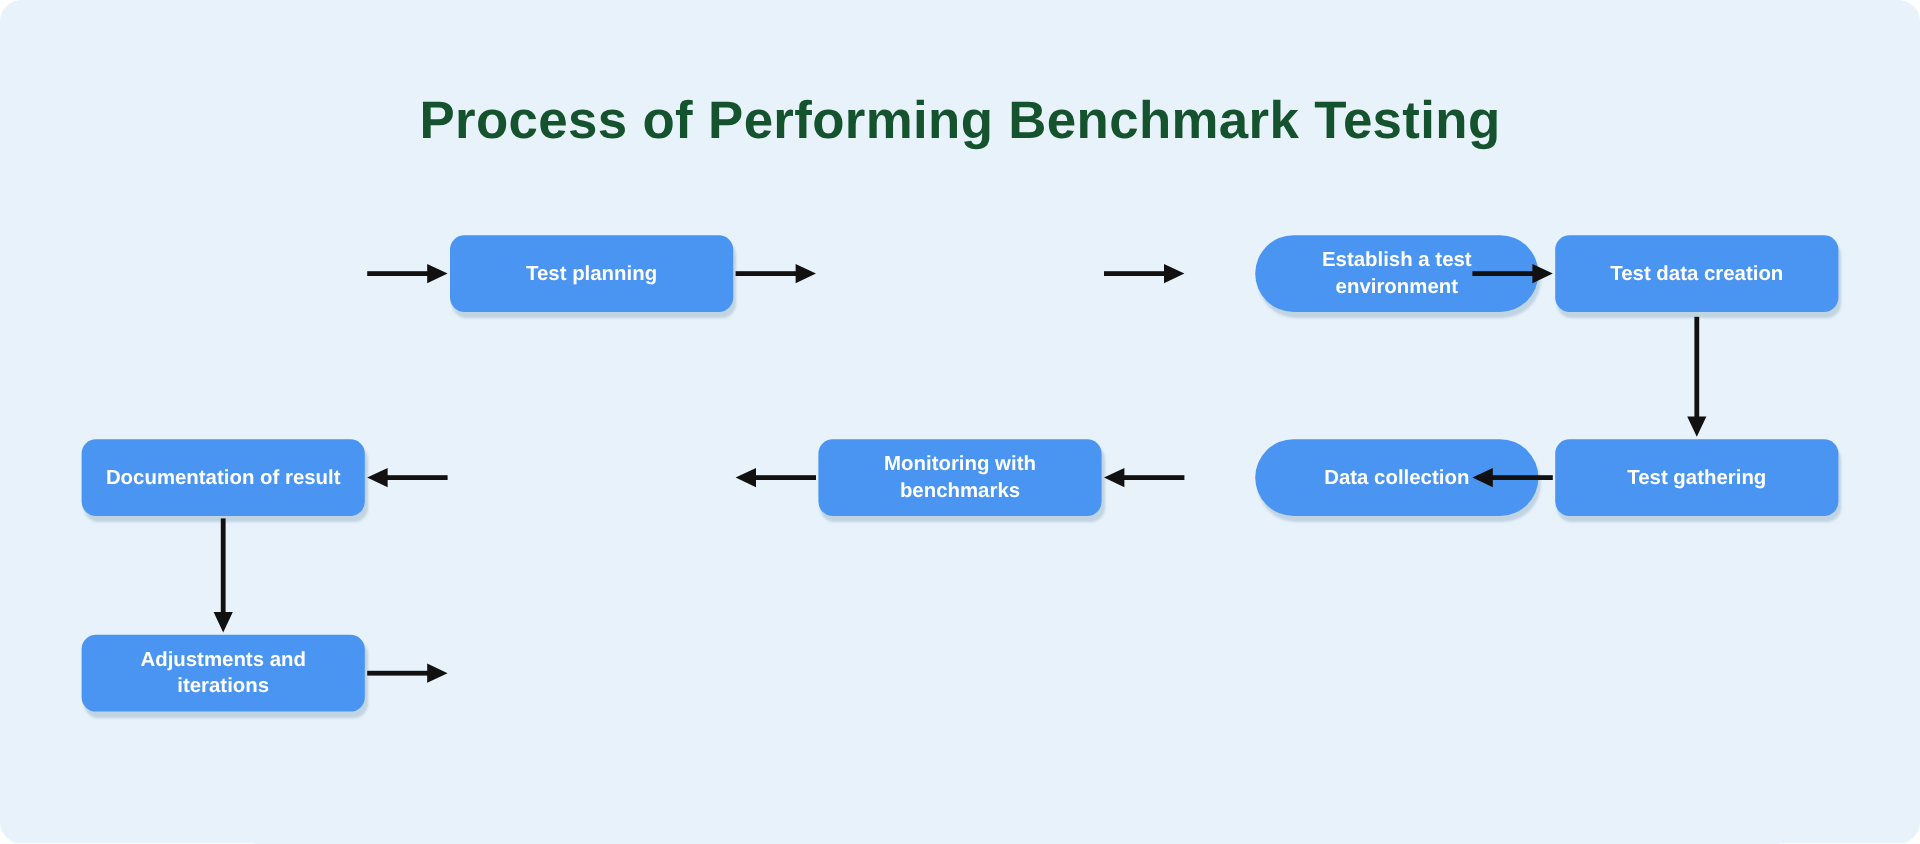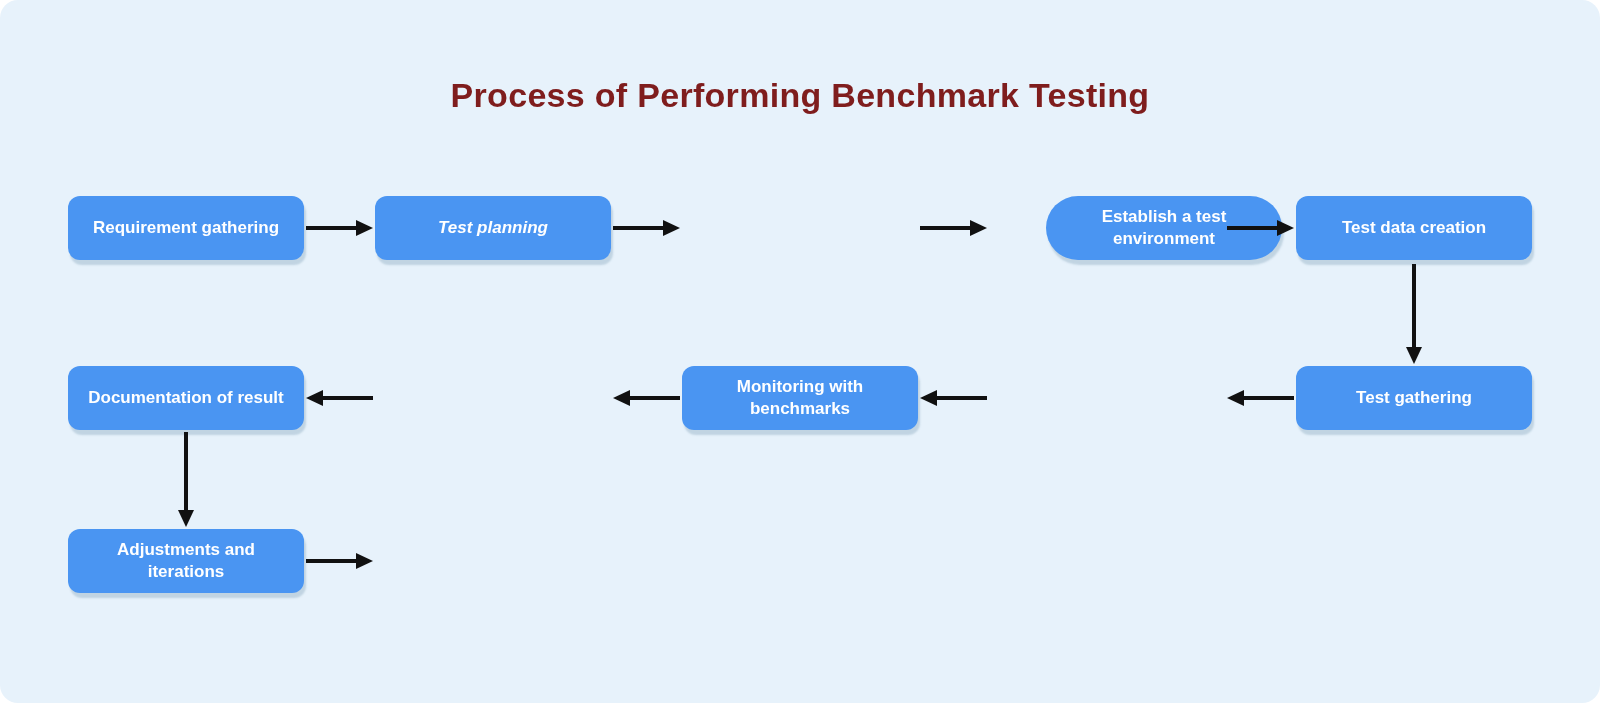--- a/index.html
+++ b/index.html
@@ -15,23 +15,23 @@
     background: #e7f2fb;
     border-radius: 18px;
     overflow: hidden;
   }
   .title {
     position: absolute;
     top: 76px;
     left: 0;
     width: 100%;
     text-align: center;
-    font-size: 34px;
+    font-size: 44px;
     font-weight: 800;
-    color: #7f1d1d;
+    color: #14532d;
     letter-spacing: 0.3px;
   }
   .node {
     position: absolute;
     width: 236px;
     height: 64px;
     background: #4a95f2;
     border-radius: 12px;
     box-shadow: 2px 5px 2px rgba(147, 175, 196, 0.45);
     color: #ffffff;
@@ -40,21 +40,21 @@
     line-height: 1.3;
     display: flex;
     align-items: center;
     justify-content: center;
     text-align: center;
     padding: 4px 16px;
     box-sizing: border-box;
   }
   
   .c1 { left: 68px; }
-  .c2 { left: 375px; font-style: italic; }
+  .c2 { left: 375px; }
   .c3 { left: 682px; }
   .c4 { left: 1046px; border-radius: 32px; }
   .c5 { left: 1296px; }
   
   .r1 { top: 196px; }
   .r2 { top: 366px; }
   .r3 { top: 529px; }
 
   
   .h-arrow {
@@ -115,26 +115,26 @@
   .d1 { left: 1406px; top: 264px; height: 100px; }
   .d2 { left: 178px;  top: 432px; height: 95px; }
 </style>
 </head>
 <body>
 
 <div class="canvas">
 
   <div class="title">Process of Performing Benchmark Testing</div>
 
-  <div class="node r1 c1">Requirement gathering</div>
   <div class="node r1 c2">Test planning</div>
   <div class="node r1 c4">Establish a test environment</div>
   <div class="node r1 c5">Test data creation</div>
 
   <div class="node r2 c5">Test gathering</div>
+  <div class="node r2 c4">Data collection</div>
   <div class="node r2 c3">Monitoring with benchmarks</div>
   <div class="node r2 c1">Documentation of result</div>
 
   <div class="node r3 c1">Adjustments and iterations</div>
 
   <div class="h-arrow right ar1 g1">
     <div class="shaft"></div>
     <div class="head"></div>
   </div>
   <div class="h-arrow right ar1 g2">

